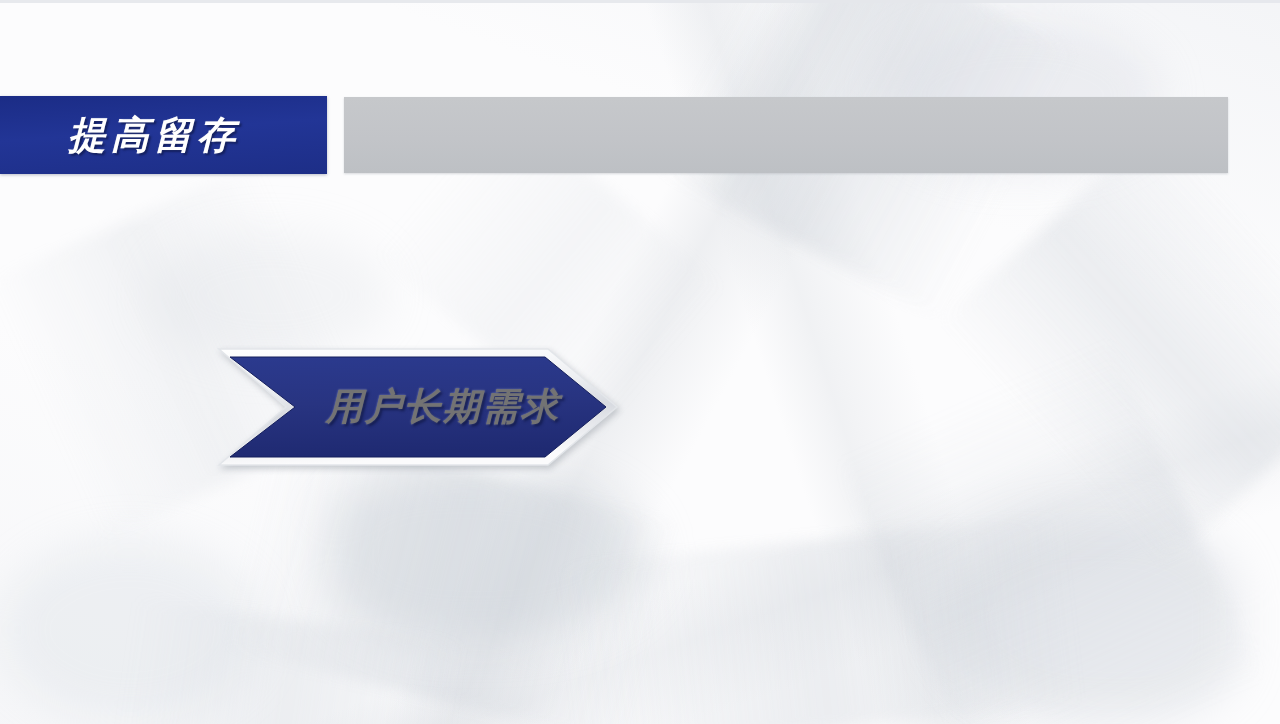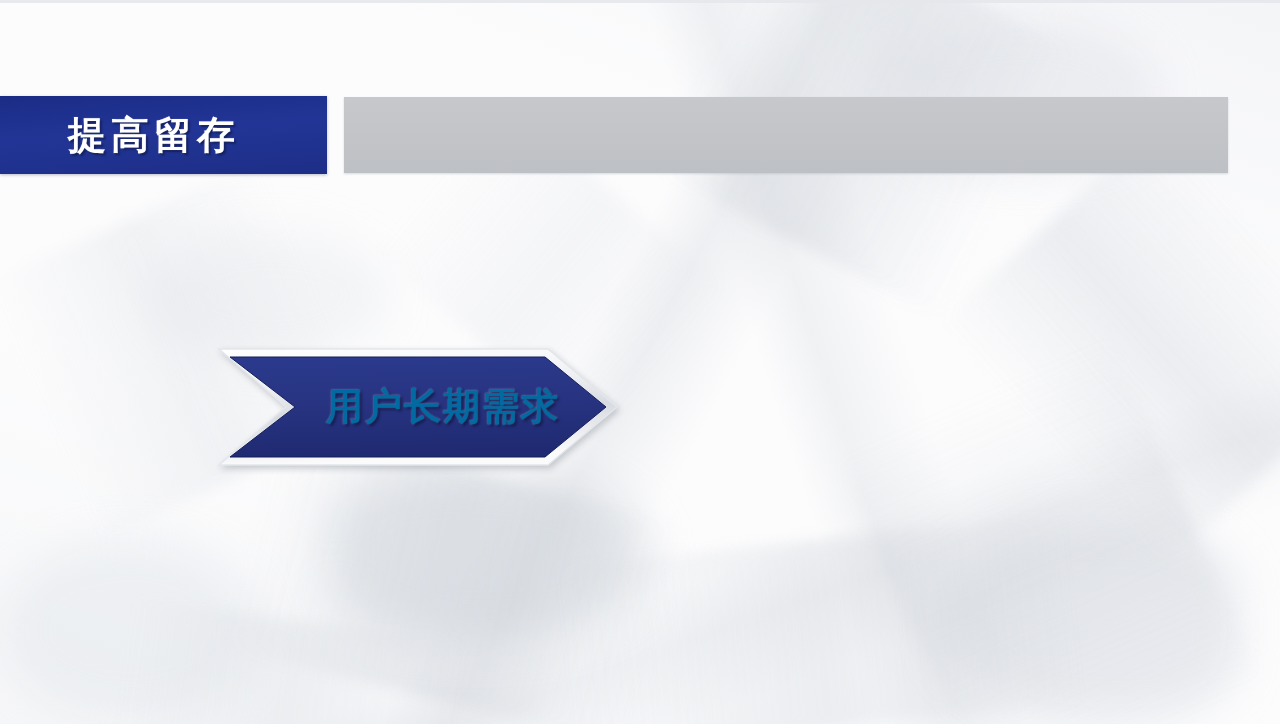--- a/index.html
+++ b/index.html
@@ -10,20 +10,21 @@
   body {
     font-family: "DejaVu Sans", "Liberation Sans", sans-serif;
   }
 
   #slide {
     position: relative;
     width: 1280px;
     height: 724px;
     overflow: hidden;
     background: #fdfdfe;
+    font-style: italic;
   }
 
   
   .bg-base {
     position: absolute;
     inset: 0;
     background:
       linear-gradient(118deg, rgba(255,255,255,0) 0%, rgba(255,255,255,0) 46%, rgba(206,210,216,0.30) 50%, rgba(255,255,255,0) 56%),
       linear-gradient(72deg,  rgba(255,255,255,0) 0%, rgba(255,255,255,0) 58%, rgba(203,208,214,0.24) 62%, rgba(255,255,255,0) 68%),
       linear-gradient(160deg, rgba(255,255,255,0) 0%, rgba(255,255,255,0) 70%, rgba(210,214,220,0.20) 75%, rgba(255,255,255,0) 82%),
@@ -109,21 +110,21 @@
     height: 118px;
     filter: drop-shadow(2px 3px 3px rgba(140,146,156,0.45));
   }
   .arrow svg { display: block; overflow: visible; }
   .arrow .label {
     position: absolute;
     top: 0;
     height: 118px;
     display: flex;
     align-items: center;
-    color: #0369a1;
+    color: #737373;
     font-size: 37px;
     font-weight: bold;
     letter-spacing: 2px;
     white-space: nowrap;
     text-shadow: 2px 2px 3px rgba(8,14,50,0.65), 0 0 2px rgba(255,255,255,0.45);
     pointer-events: none;
   }
   #arrow-1 { left: 218px; top: 348px; width: 400px; }
   #arrow-1 .label { left: 108px; }
   #arrow-2 { left: 660px; top: 348px; width: 400px; }

